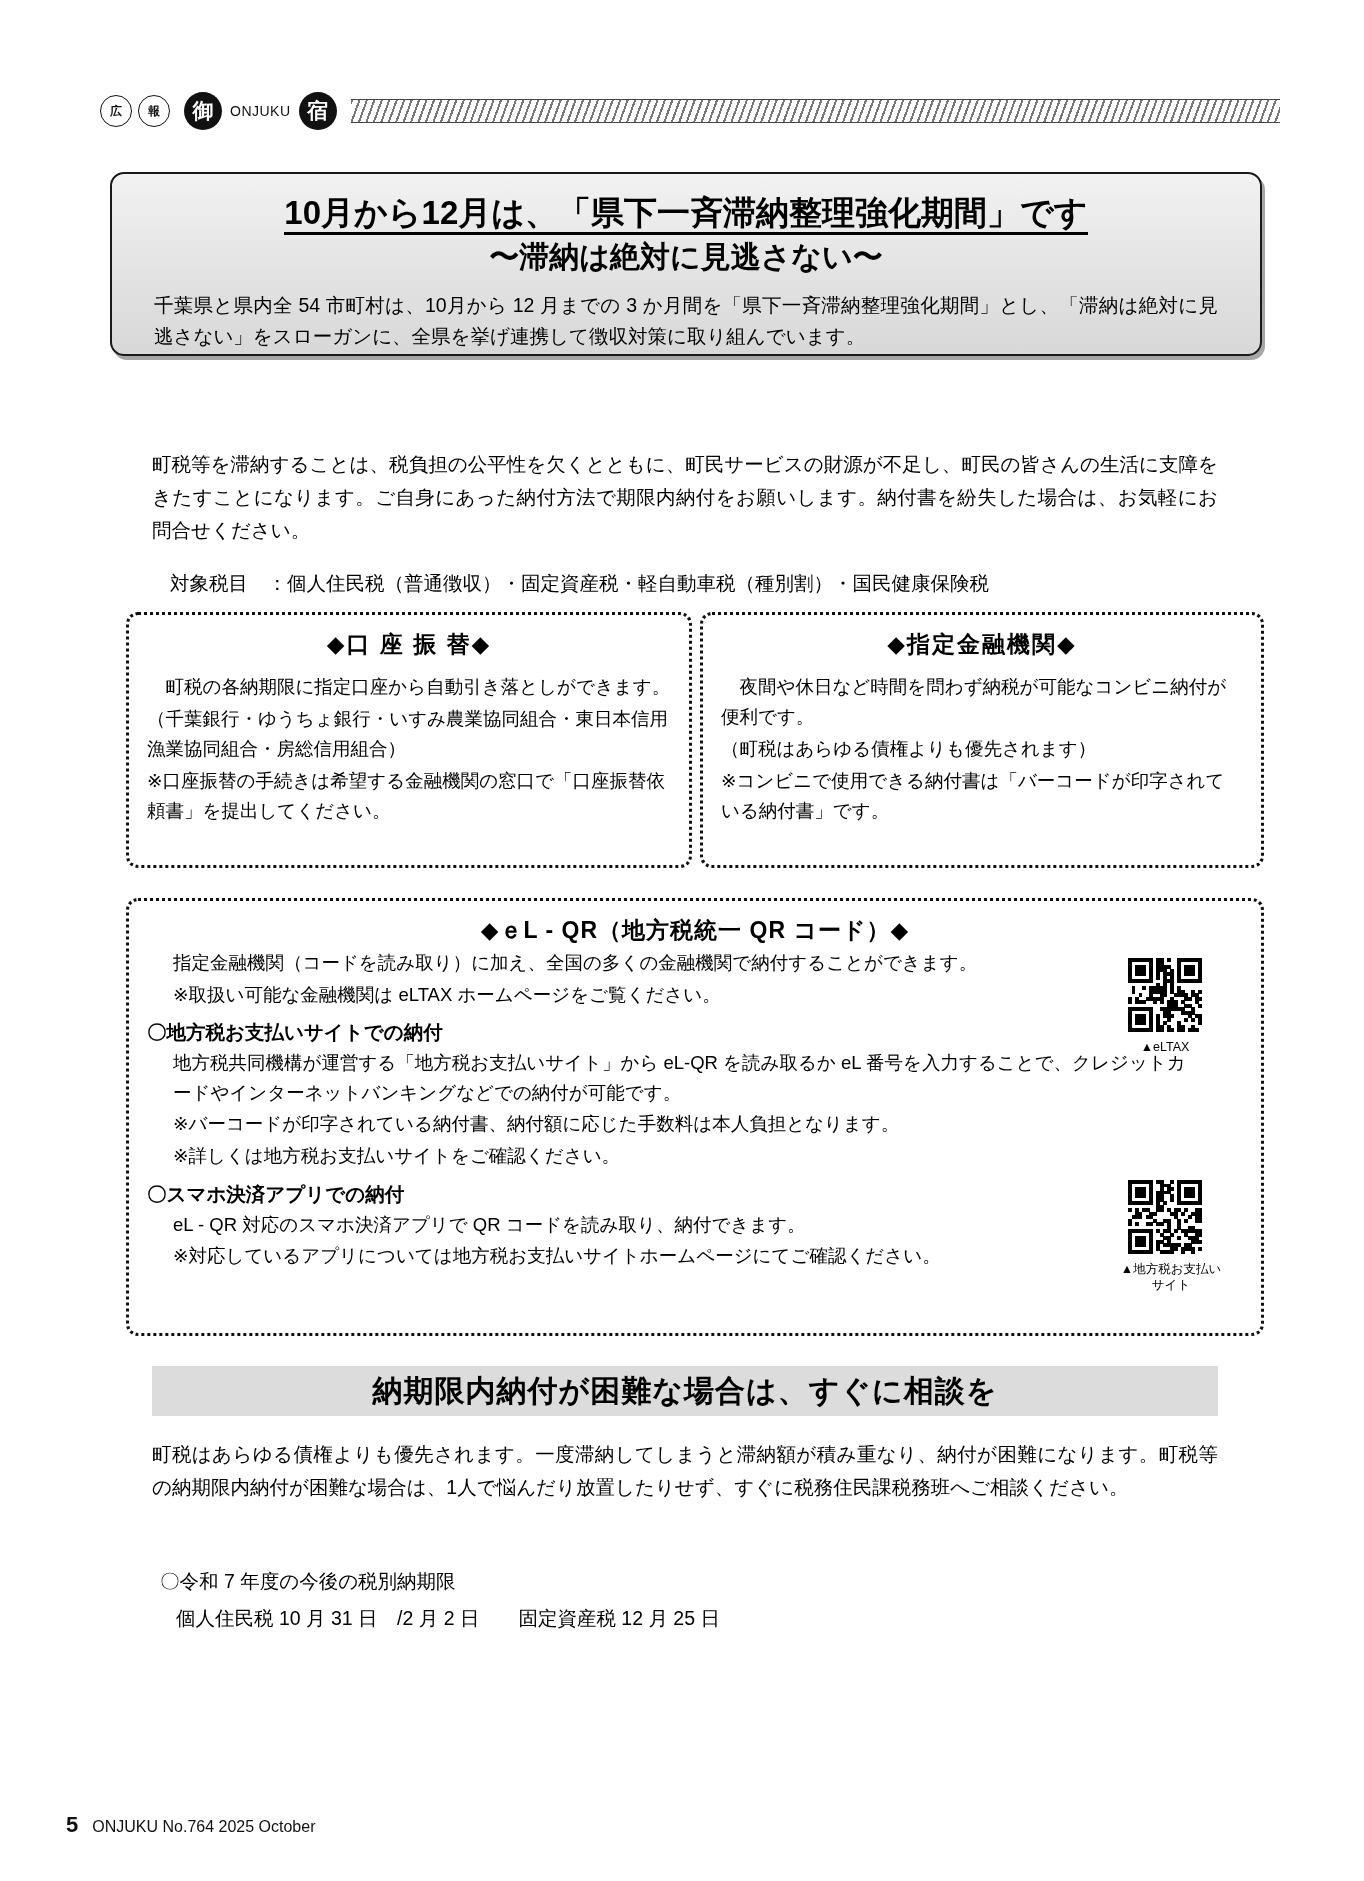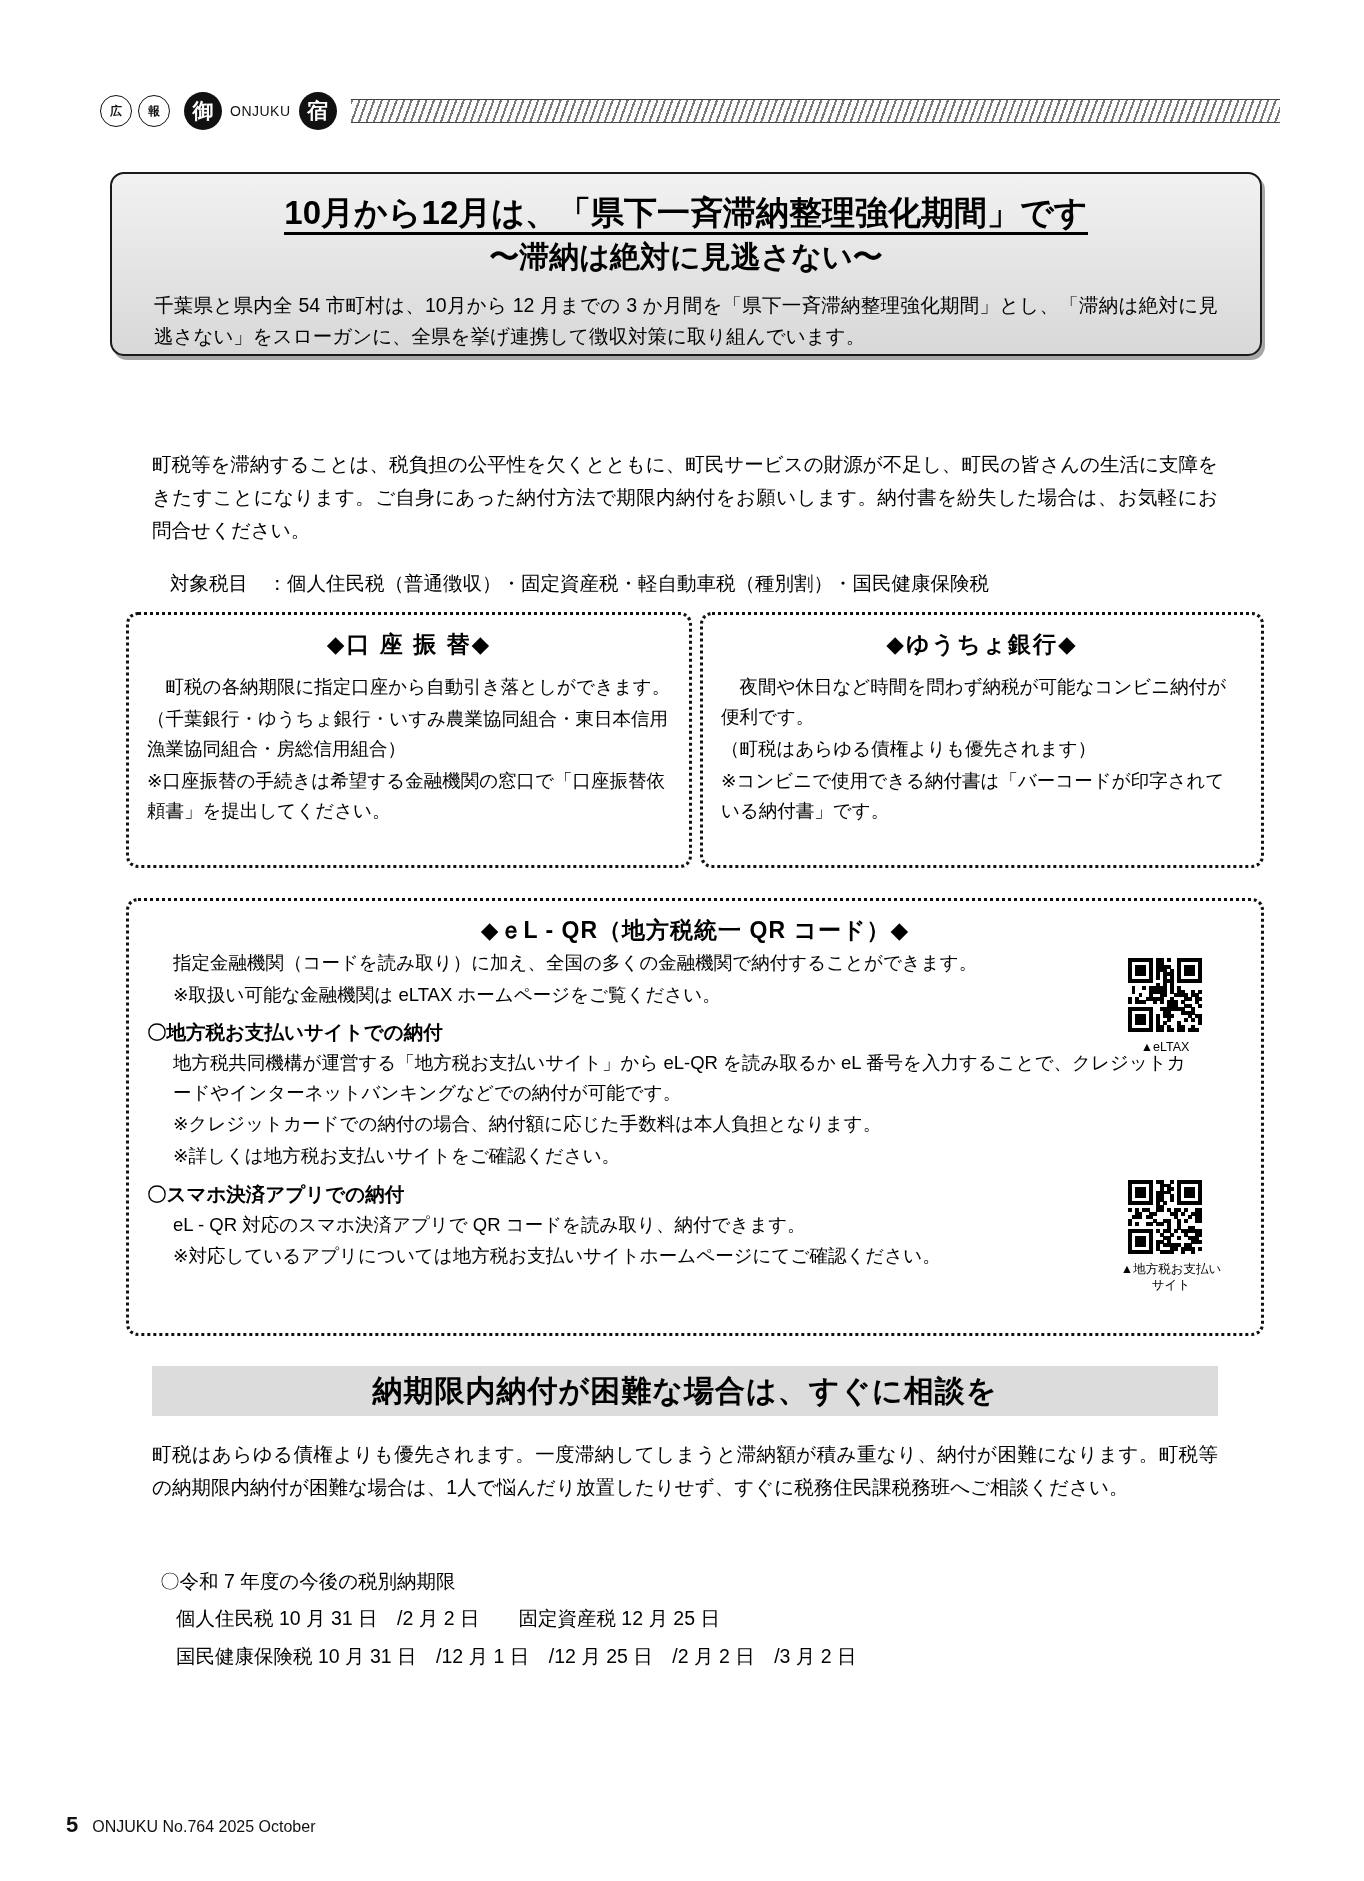--- a/index.html
+++ b/index.html
@@ -90,35 +90,35 @@
   </div>
 
   <div class="dbox" style="left:126px;top:612px;width:560px;height:250px;">
     <div class="dbox-title">◆口 座 振 替◆</div>
     <div class="dbox-body">　町税の各納期限に指定口座から自動引き落としができます。</div>
     <div class="dbox-body" style="margin-top:2px">（千葉銀行・ゆうちょ銀行・いすみ農業協同組合・東日本信用漁業協同組合・房総信用組合）</div>
     <div class="dbox-body" style="margin-top:2px">※口座振替の手続きは希望する金融機関の窓口で「口座振替依頼書」を提出してください。</div>
   </div>
 
   <div class="dbox" style="left:700px;top:612px;width:558px;height:250px;">
-    <div class="dbox-title">◆ゆうちょ銀行◆</div>
+    <div class="dbox-title">◆指定金融機関◆</div>
     <div class="dbox-body">　夜間や休日など時間を問わず納税が可能なコンビニ納付が便利です。</div>
     <div class="dbox-body" style="margin-top:2px">（町税はあらゆる債権よりも優先されます）</div>
     <div class="dbox-body" style="margin-top:2px">※コンビニで使用できる納付書は「バーコードが印字されている納付書」です。</div>
   </div>
 
   <div class="dbox" style="left:126px;top:898px;width:1132px;height:432px;">
     <div class="qbox-title">◆ｅL - QR（地方税統一 QR コード）◆</div>
 
     <div class="q-text">指定金融機関（コードを読み取り）に加え、全国の多くの金融機関で納付することができます。</div>
     <div class="q-text">※取扱い可能な金融機関は eLTAX ホームページをご覧ください。</div>
 
     <div class="q-head">〇地方税お支払いサイトでの納付</div>
     <div class="q-text" style="margin-right:60px">地方税共同機構が運営する「地方税お支払いサイト」から eL-QR を読み取るか eL 番号を入力することで、クレジットカードやインターネットバンキングなどでの納付が可能です。</div>
-    <div class="q-text" style="margin-right:60px">※クレジットカードでの納付の場合、納付額に応じた手数料は本人負担となります。</div>
+    <div class="q-text" style="margin-right:60px">※バーコードが印字されている納付書、納付額に応じた手数料は本人負担となります。</div>
     <div class="q-text" style="margin-right:60px">※詳しくは地方税お支払いサイトをご確認ください。</div>
 
     <div class="q-head">〇スマホ決済アプリでの納付</div>
     <div class="q-text" style="margin-right:170px">eL - QR 対応のスマホ決済アプリで QR コードを読み取り、納付できます。</div>
     <div class="q-text" style="margin-right:170px">※対応しているアプリについては地方税お支払いサイトホームページにてご確認ください。</div>
   </div>
 
   <div class="qr" id="qr1" style="left:1128px;top:958px;">
       <i style="left:0px;top:0px;width:3.9238095238095236px;height:3.9238095238095236px"></i>
       <i style="left:3.5238095238095237px;top:0px;width:3.9238095238095236px;height:3.9238095238095236px"></i>
@@ -580,21 +580,20 @@
 サイト</div>
 
   <div class="band" style="left:152px;top:1366px;width:1066px;height:50px;">
     <span>納期限内納付が困難な場合は、すぐに相談を</span>
   </div>
 
   <div class="para" style="left:152px;top:1438px;width:1066px;">町税はあらゆる債権よりも優先されます。一度滞納してしまうと滞納額が積み重なり、納付が困難になります。町税等の納期限内納付が困難な場合は、1人で悩んだり放置したりせず、すぐに税務住民課税務班へご相談ください。</div>
 
   <div class="sublist" style="left:160px;top:1565px;">〇令和 7 年度の今後の税別納期限</div>
   <div class="sublist" style="left:176px;top:1602px;">個人住民税 10 月 31 日　/2 月 2 日　　固定資産税 12 月 25 日</div>
-  <div class="sublist" style="left:176px;top:1640px;">国民健康保険税 10 月 31 日　/12 月 1 日　/12 月 25 日　/2 月 2 日　/3 月 2 日</div>
 
 
   <div class="footer">
     <span class="pg">5</span>
     <span>ONJUKU  No.764   2025 October</span>
   </div>
 
 </div>
 
 </body></html>

